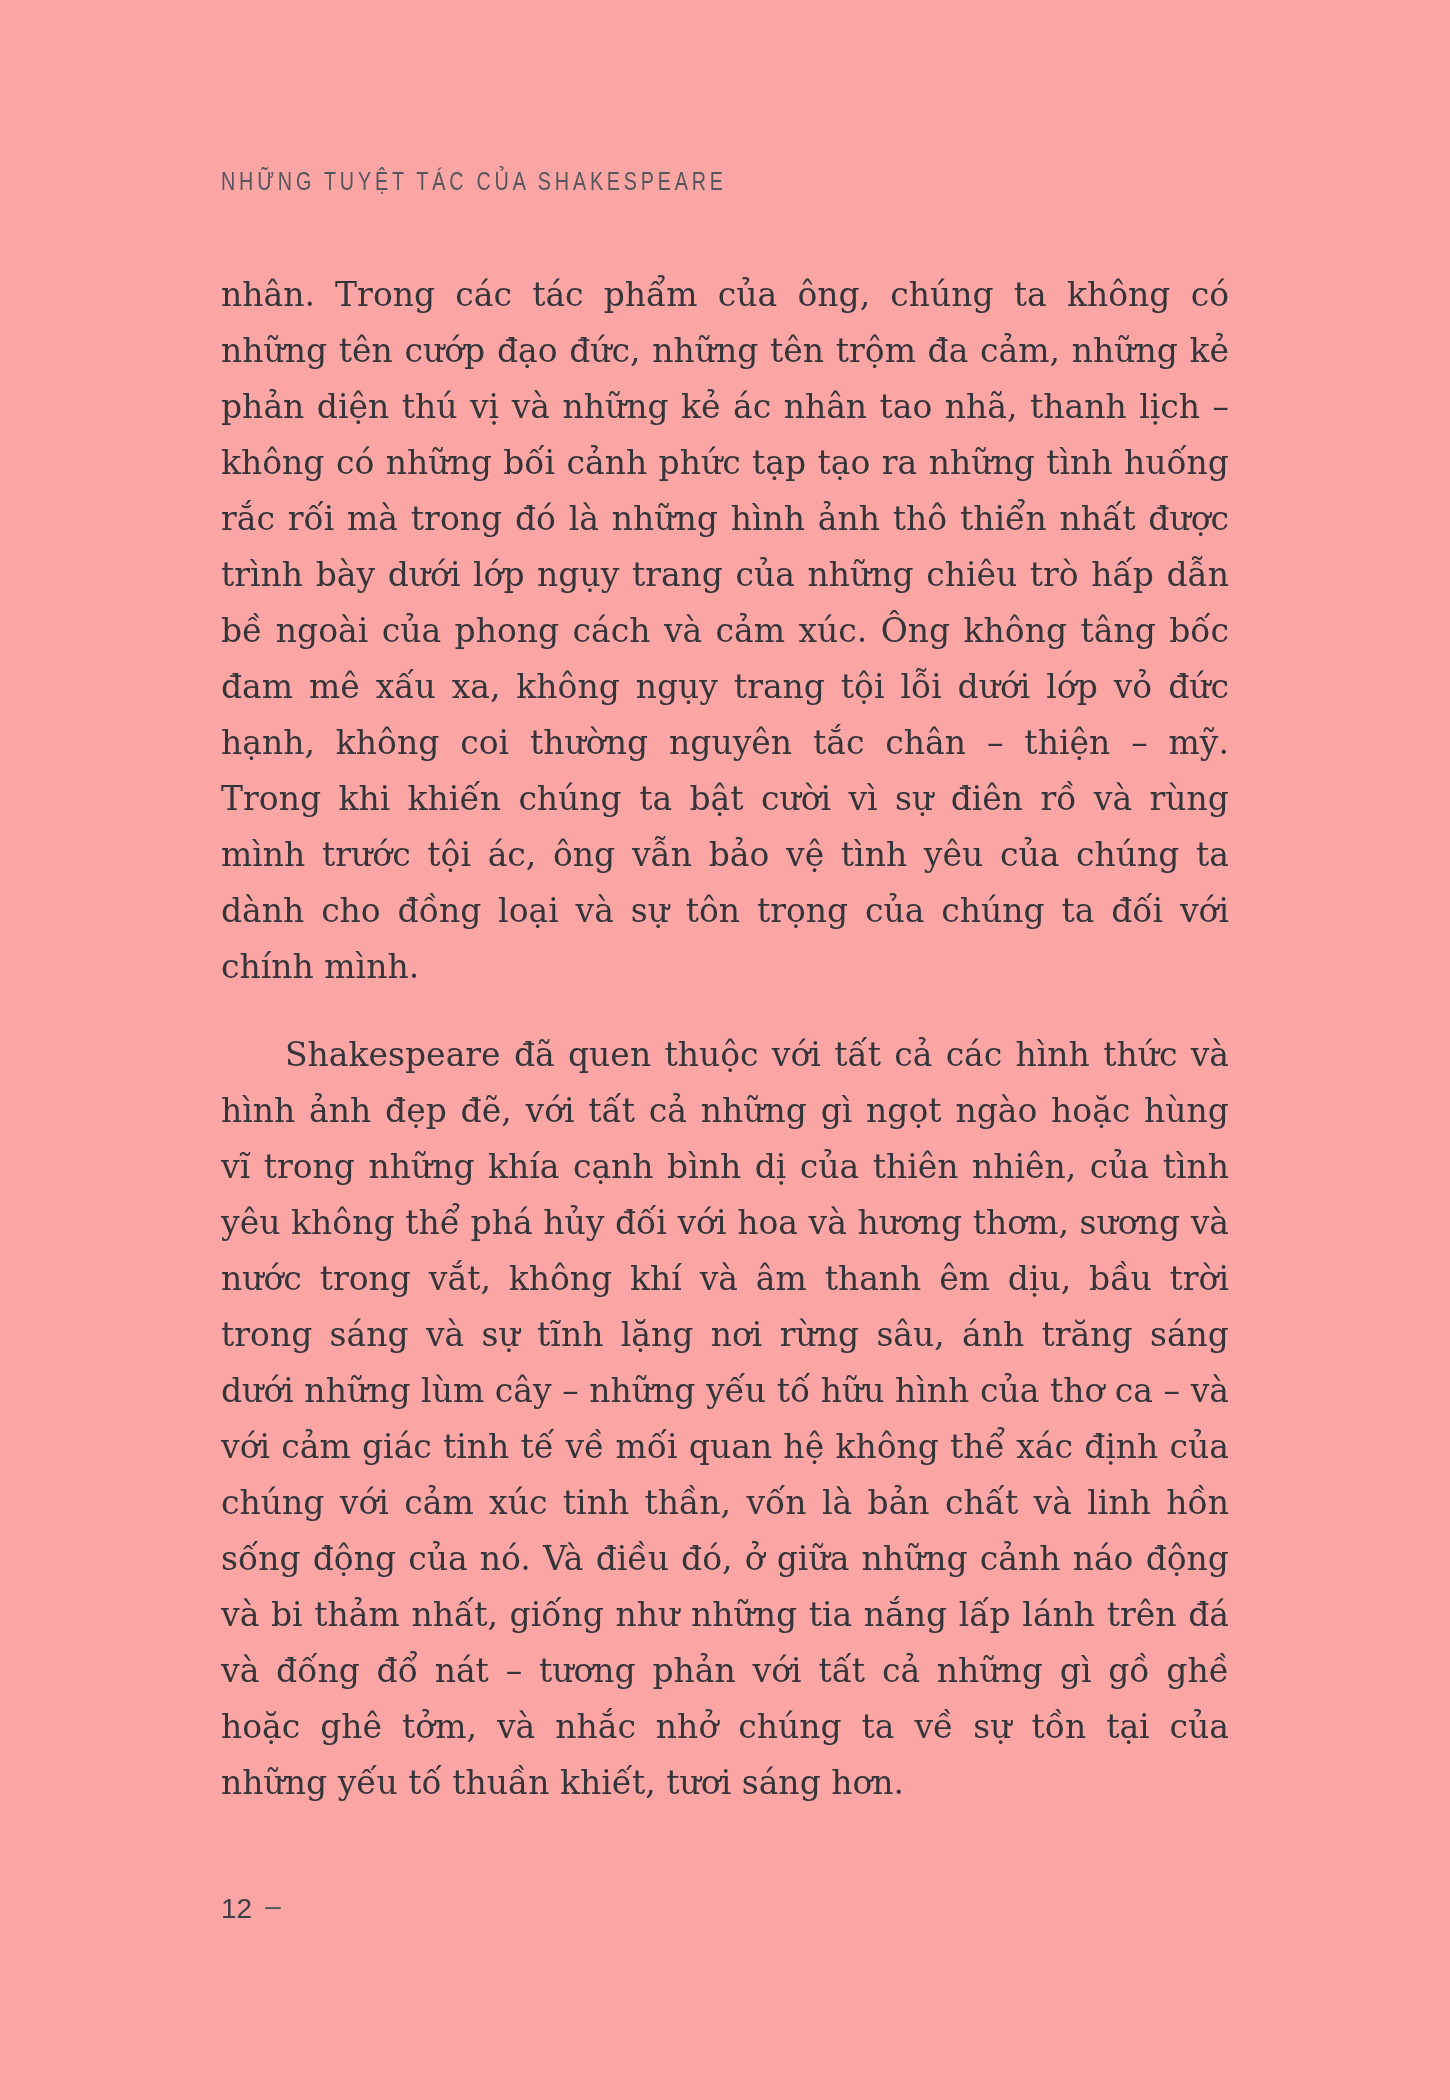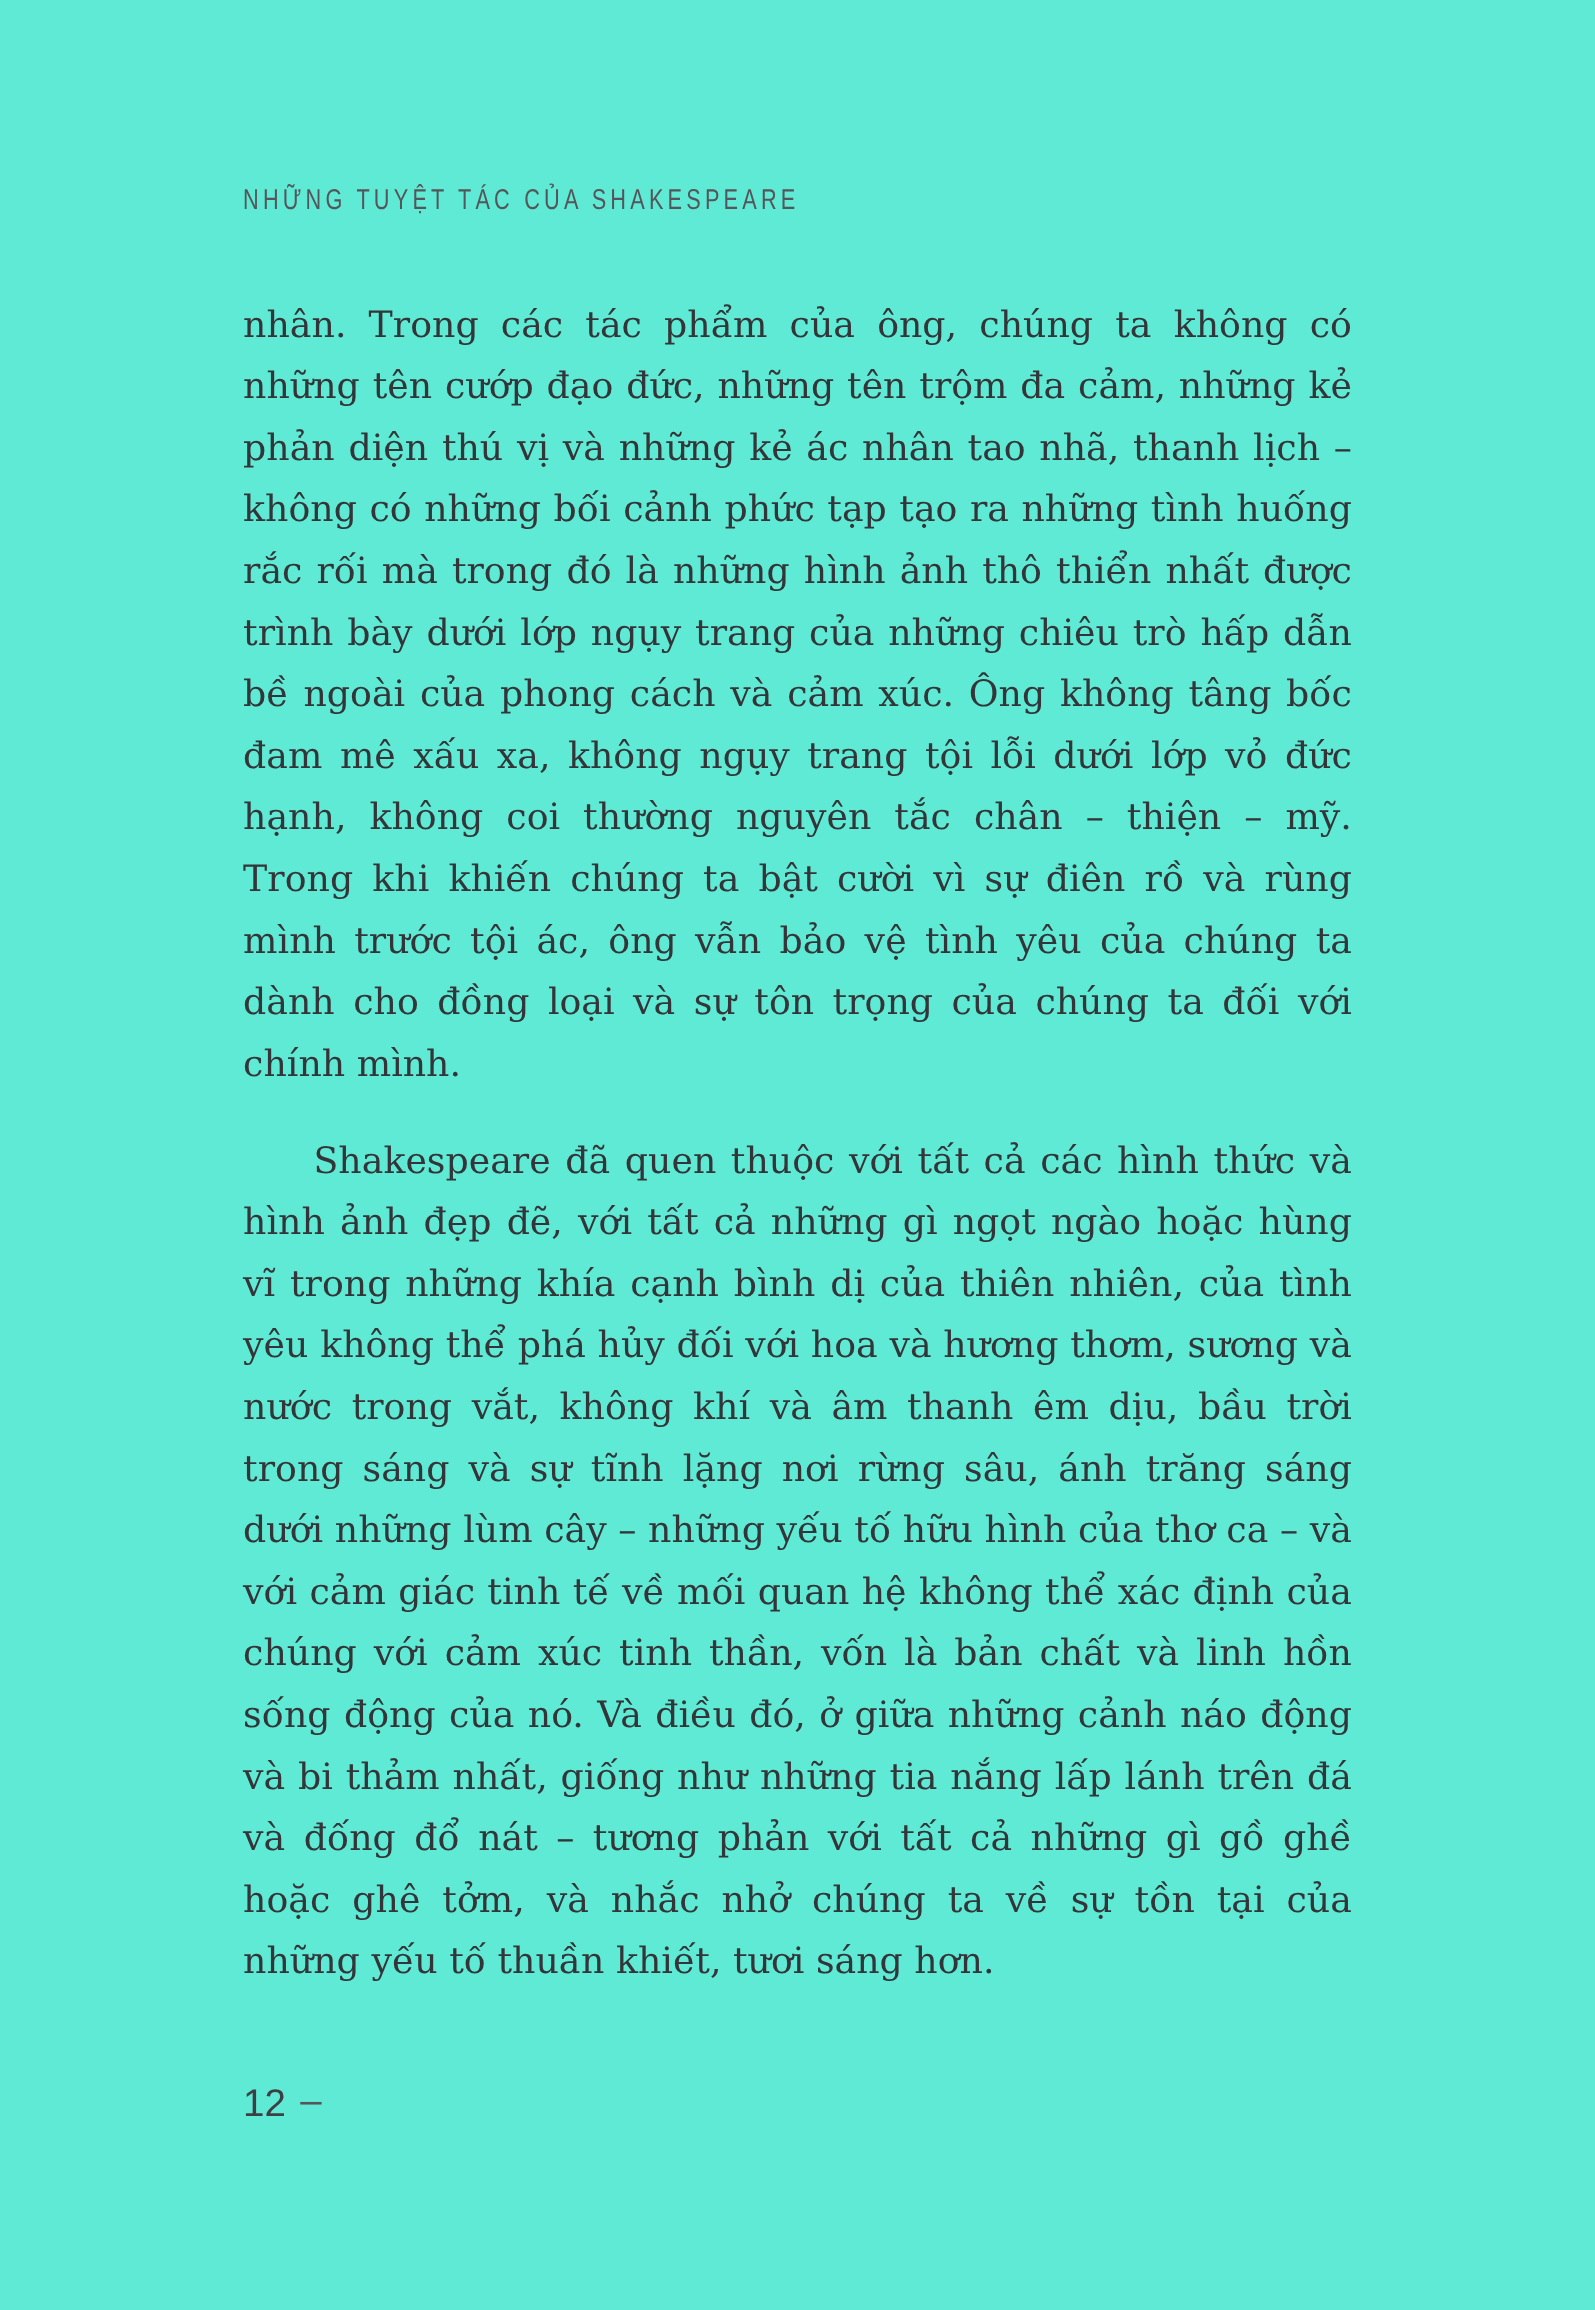--- a/index.html
+++ b/index.html
@@ -4,21 +4,21 @@
 <style>
   html, body {
     margin: 0;
     padding: 0;
     background: #ffffff;
   }
   .page {
     position: relative;
     width: 1450px;
     height: 2100px;
-    background: #5eead4;
+    background: #fca5a5;
     overflow: hidden;
   }
   .running-header {
     position: absolute;
     left: 221px;
     top: 166px;
     font-family: "Liberation Sans", sans-serif;
     font-weight: 400;
     font-size: 26px;
     letter-spacing: 5px;
@@ -49,21 +49,21 @@
     text-indent: 64px;
   }
   .para em {
     font-style: italic;
   }
   .footer {
     position: absolute;
     left: 221px;
     top: 1893px;
     font-family: "Liberation Sans", sans-serif;
-    font-size: 35px;
+    font-size: 28px;
     color: #3e3f43;
     white-space: nowrap;
   }
   .pagedash {
     margin-left: 13px;
     color: #55565b;
     position: relative;
     top: -3px;
   }
 </style>

